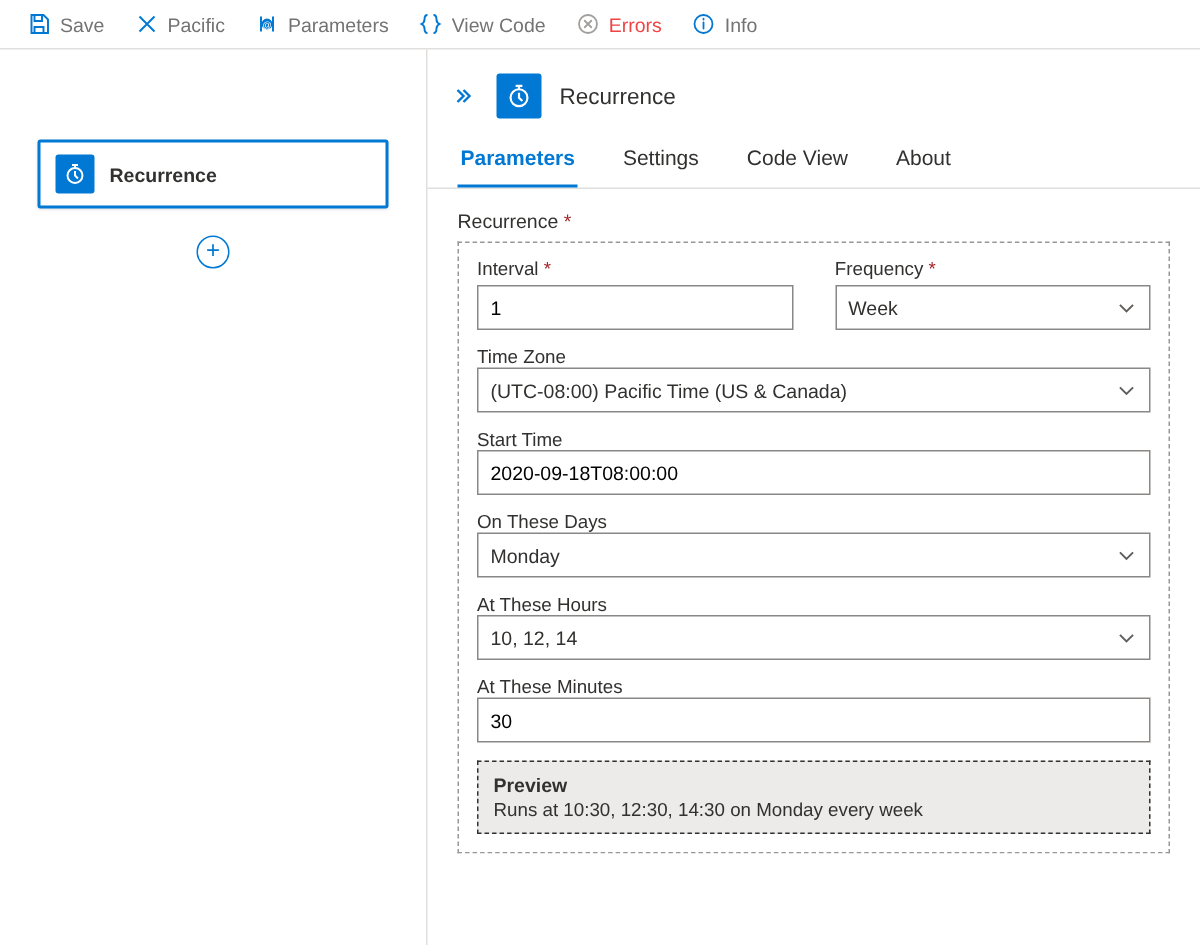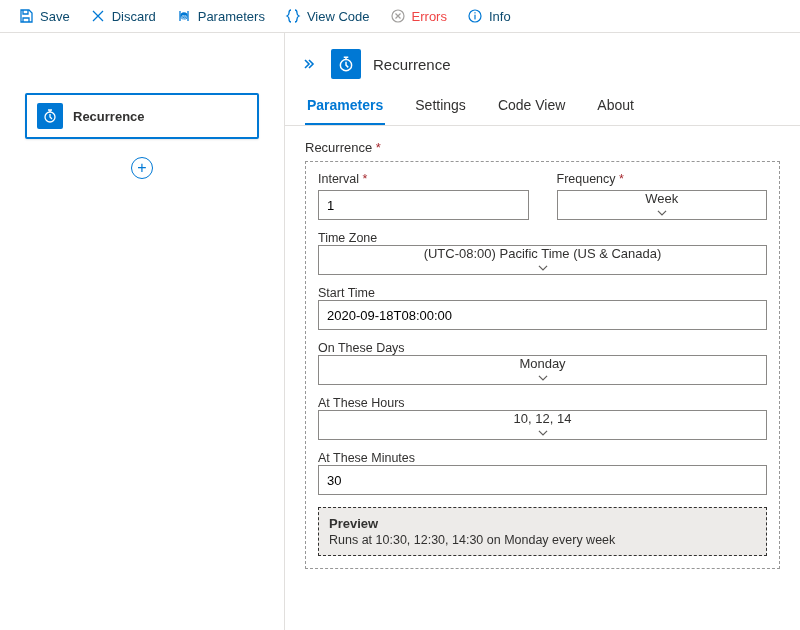--- a/index.html
+++ b/index.html
@@ -18,21 +18,21 @@
     align-items: center;
     padding: 4px 8px;
     border-bottom: 1px solid #e1dfdd;
     gap: 0;
   }
   .tb-item {
     display: flex;
     align-items: center;
     padding: 4px 10px;
     cursor: pointer;
-    color: #0c4a6e;
+    color: #737373;
     gap: 6px;
   }
   .tb-item.disabled { color: #ef4444; cursor: default; }
   .tb-icon { width: 16px; height: 16px; display: inline-flex; align-items: center; justify-content: center; }
   .tb-icon svg { display: block; }
   .main { display: flex; height: calc(630px - 30px); }
   .canvas {
     width: 285px;
     border-right: 1px solid #e1dfdd;
     position: relative;
@@ -103,21 +103,21 @@
   input, .select {
     width: 100%;
     height: 30px;
     border: 1px solid #8a8886;
     padding: 0 8px;
     font-size: 13px;
     font-family: inherit;
     background:#fff;
     display:flex; align-items:center; justify-content:space-between;
   }
-  .select { cursor: pointer; flex-direction: column; }
+  .select { cursor: pointer; }
   .chev { width:14px; height:14px; }
   .mt { margin-top: 10px; }
   .preview {
     margin-top: 12px;
     border: 1px dashed #323130;
     background: #edebe9;
     padding: 8px 10px;
   }
   .preview-title { font-weight:600; font-size:13px; }
   .preview-text { font-size:12.5px; margin-top:2px; }
@@ -134,21 +134,21 @@
         </svg>
     </span>
     <span>Save</span>
   </div>
   <div class="tb-item">
     <span class="tb-icon">
       <svg viewBox="0 0 16 16" width="16" height="16" stroke="#0078d4" stroke-width="1.3">
           <path d="M3 3l10 10M13 3L3 13"></path>
         </svg>
     </span>
-    <span>Discard</span>
+    <span>Pacific</span>
   </div>
   <div class="tb-item">
     <span class="tb-icon">
       <svg viewBox="0 0 16 16" width="16" height="16" fill="none" stroke="#0078d4" stroke-width="1.3">
           <path d="M4 3v10M12 3v10"></path>
           <circle cx="8" cy="8" r="3" fill="#0078d4"></circle>
           <text x="8" y="10.5" text-anchor="middle" font-size="6" fill="#fff" stroke="none">@</text>
         </svg>
     </span>
     <span>Parameters</span>

